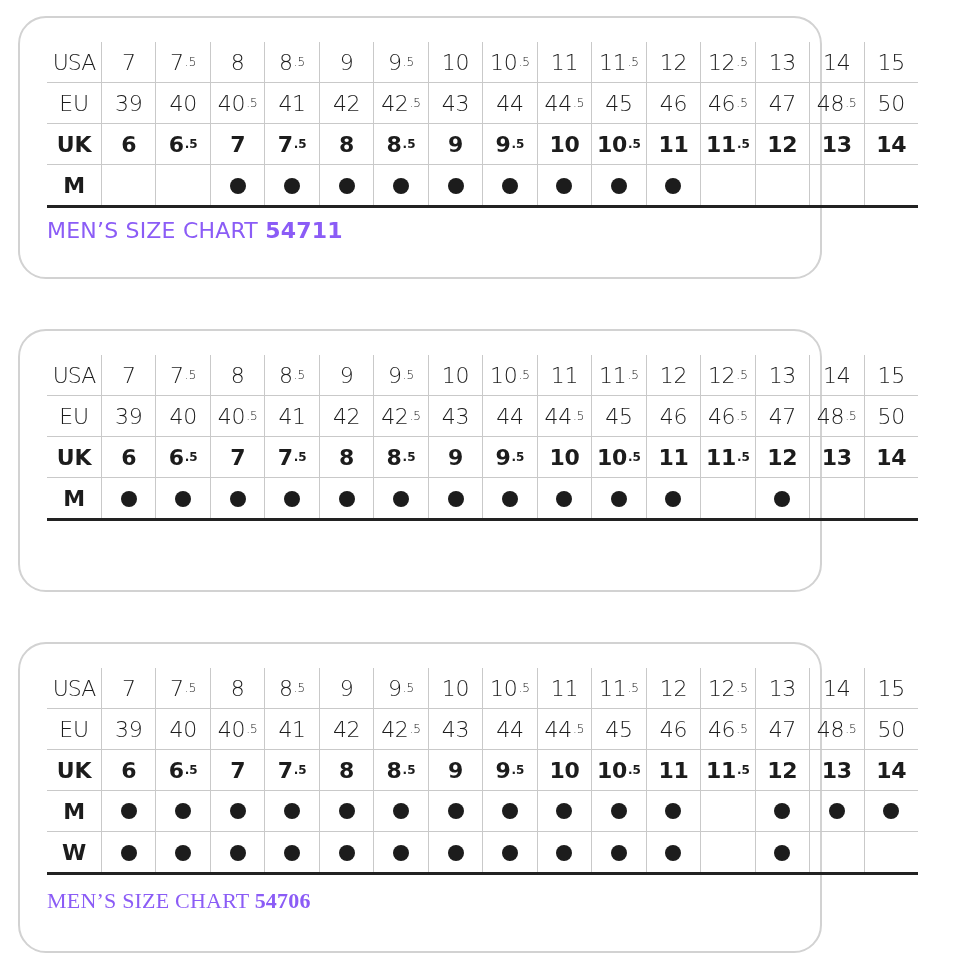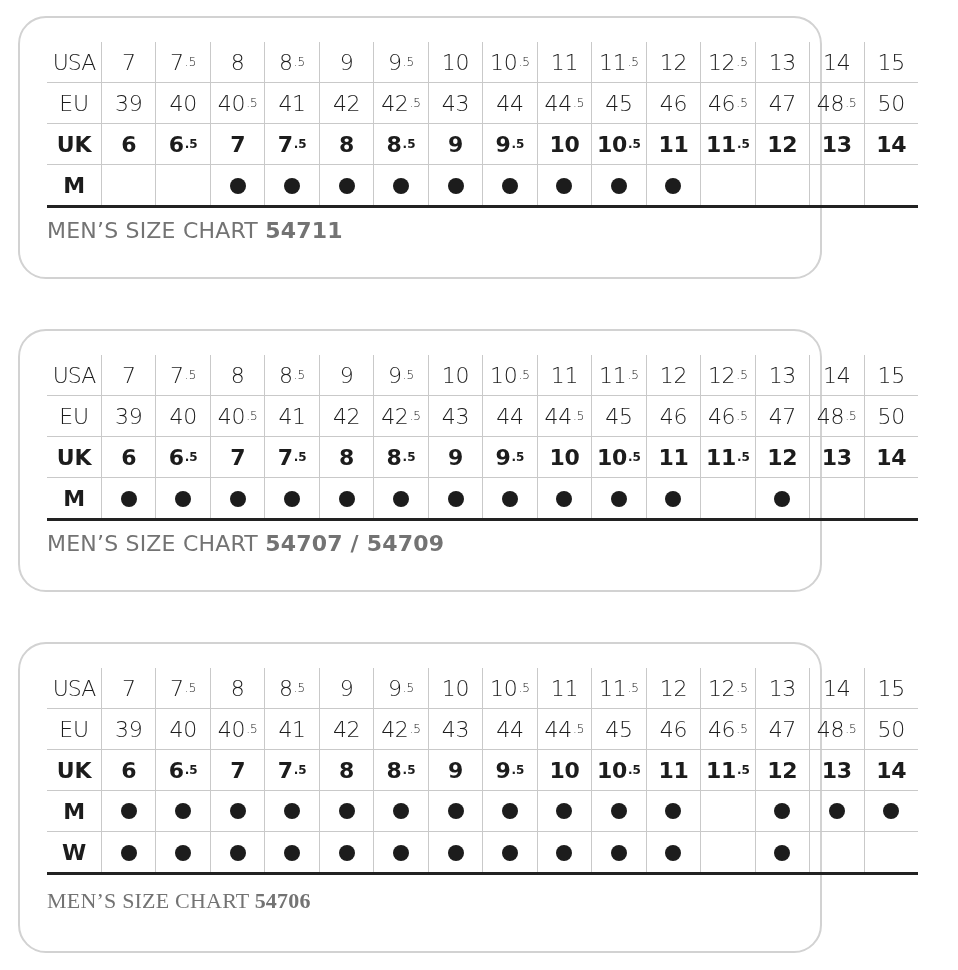--- a/index.html
+++ b/index.html
@@ -21,21 +21,21 @@
     font-weight: 300;
   }
   .cell.hdr { border-left: none; }
   .row-bold .cell { font-weight: bold; font-family: "DejaVu Sans", sans-serif; }
   .cell sup { font-size: 12px; vertical-align: 9px; margin-left: 1px; letter-spacing: 0; }
   .row-bold .cell sup { font-weight: bold; }
   .lastrow .cell { border-bottom: none; }
   .dot { width: 16px; height: 16px; border-radius: 50%; background: #1c1c1c; display: inline-block; }
   .thick { position: absolute; left: 27px; width: 871px; height: 3px; background: #222; }
   .caption {
-    position: absolute; left: 27px; font-size: 22px; letter-spacing: 0.2px; color: #737373;
+    position: absolute; left: 27px; font-size: 22px; letter-spacing: 0.2px; color: #8b5cf6;
   }
   .caption b { font-weight: bold; }
   .grid .cell.usa { font-size: 22px; letter-spacing: -1px; }
 </style>
 </head>
 <body>
 
 <div class="card" style="top:16px;height:263px;">
   <div class="grid" style="top:24px;">
       <div class="" style="display: contents;"><div class="cell hdr usa">USA</div><div class="cell ">7</div><div class="cell ">7<sup>.5</sup></div><div class="cell ">8</div><div class="cell ">8<sup>.5</sup></div><div class="cell ">9</div><div class="cell ">9<sup>.5</sup></div><div class="cell ">10</div><div class="cell ">10<sup>.5</sup></div><div class="cell ">11</div><div class="cell ">11<sup>.5</sup></div><div class="cell ">12</div><div class="cell ">12<sup>.5</sup></div><div class="cell ">13</div><div class="cell ">14</div><div class="cell ">15</div></div>
@@ -92,23 +92,20 @@
           <span class="dot"></span>
         </div><div class="cell ">
           <span class="dot"></span>
         </div><div class="cell ">
           <span class="dot"></span>
         </div><div class="cell "></div><div class="cell ">
           <span class="dot"></span>
         </div><div class="cell "></div><div class="cell "></div></div>
     </div>
   <div class="thick" style="top:187px;"></div>
-  <div class="caption" style="top:200px;">
-    <span>MEN’S SIZE CHART </span><b>54707 / 54709</b>
-  </div>
 </div>
 
 <div class="card" style="top:642px;height:311px;">
   <div class="grid" style="top:24px;">
       <div class="" style="display: contents;"><div class="cell hdr usa">USA</div><div class="cell ">7</div><div class="cell ">7<sup>.5</sup></div><div class="cell ">8</div><div class="cell ">8<sup>.5</sup></div><div class="cell ">9</div><div class="cell ">9<sup>.5</sup></div><div class="cell ">10</div><div class="cell ">10<sup>.5</sup></div><div class="cell ">11</div><div class="cell ">11<sup>.5</sup></div><div class="cell ">12</div><div class="cell ">12<sup>.5</sup></div><div class="cell ">13</div><div class="cell ">14</div><div class="cell ">15</div></div>
       <div class="" style="display: contents;"><div class="cell hdr">EU</div><div class="cell ">39</div><div class="cell ">40</div><div class="cell ">40<sup>.5</sup></div><div class="cell ">41</div><div class="cell ">42</div><div class="cell ">42<sup>.5</sup></div><div class="cell ">43</div><div class="cell ">44</div><div class="cell ">44<sup>.5</sup></div><div class="cell ">45</div><div class="cell ">46</div><div class="cell ">46<sup>.5</sup></div><div class="cell ">47</div><div class="cell ">48<sup>.5</sup></div><div class="cell ">50</div></div>
       <div class="row-bold " style="display: contents;"><div class="cell hdr">UK</div><div class="cell ">6</div><div class="cell ">6<sup>.5</sup></div><div class="cell ">7</div><div class="cell ">7<sup>.5</sup></div><div class="cell ">8</div><div class="cell ">8<sup>.5</sup></div><div class="cell ">9</div><div class="cell ">9<sup>.5</sup></div><div class="cell ">10</div><div class="cell ">10<sup>.5</sup></div><div class="cell ">11</div><div class="cell ">11<sup>.5</sup></div><div class="cell ">12</div><div class="cell ">13</div><div class="cell ">14</div></div>
       <div class="row-bold " style="display: contents;"><div class="cell hdr">M</div><div class="cell ">
           <span class="dot"></span>
         </div><div class="cell ">

